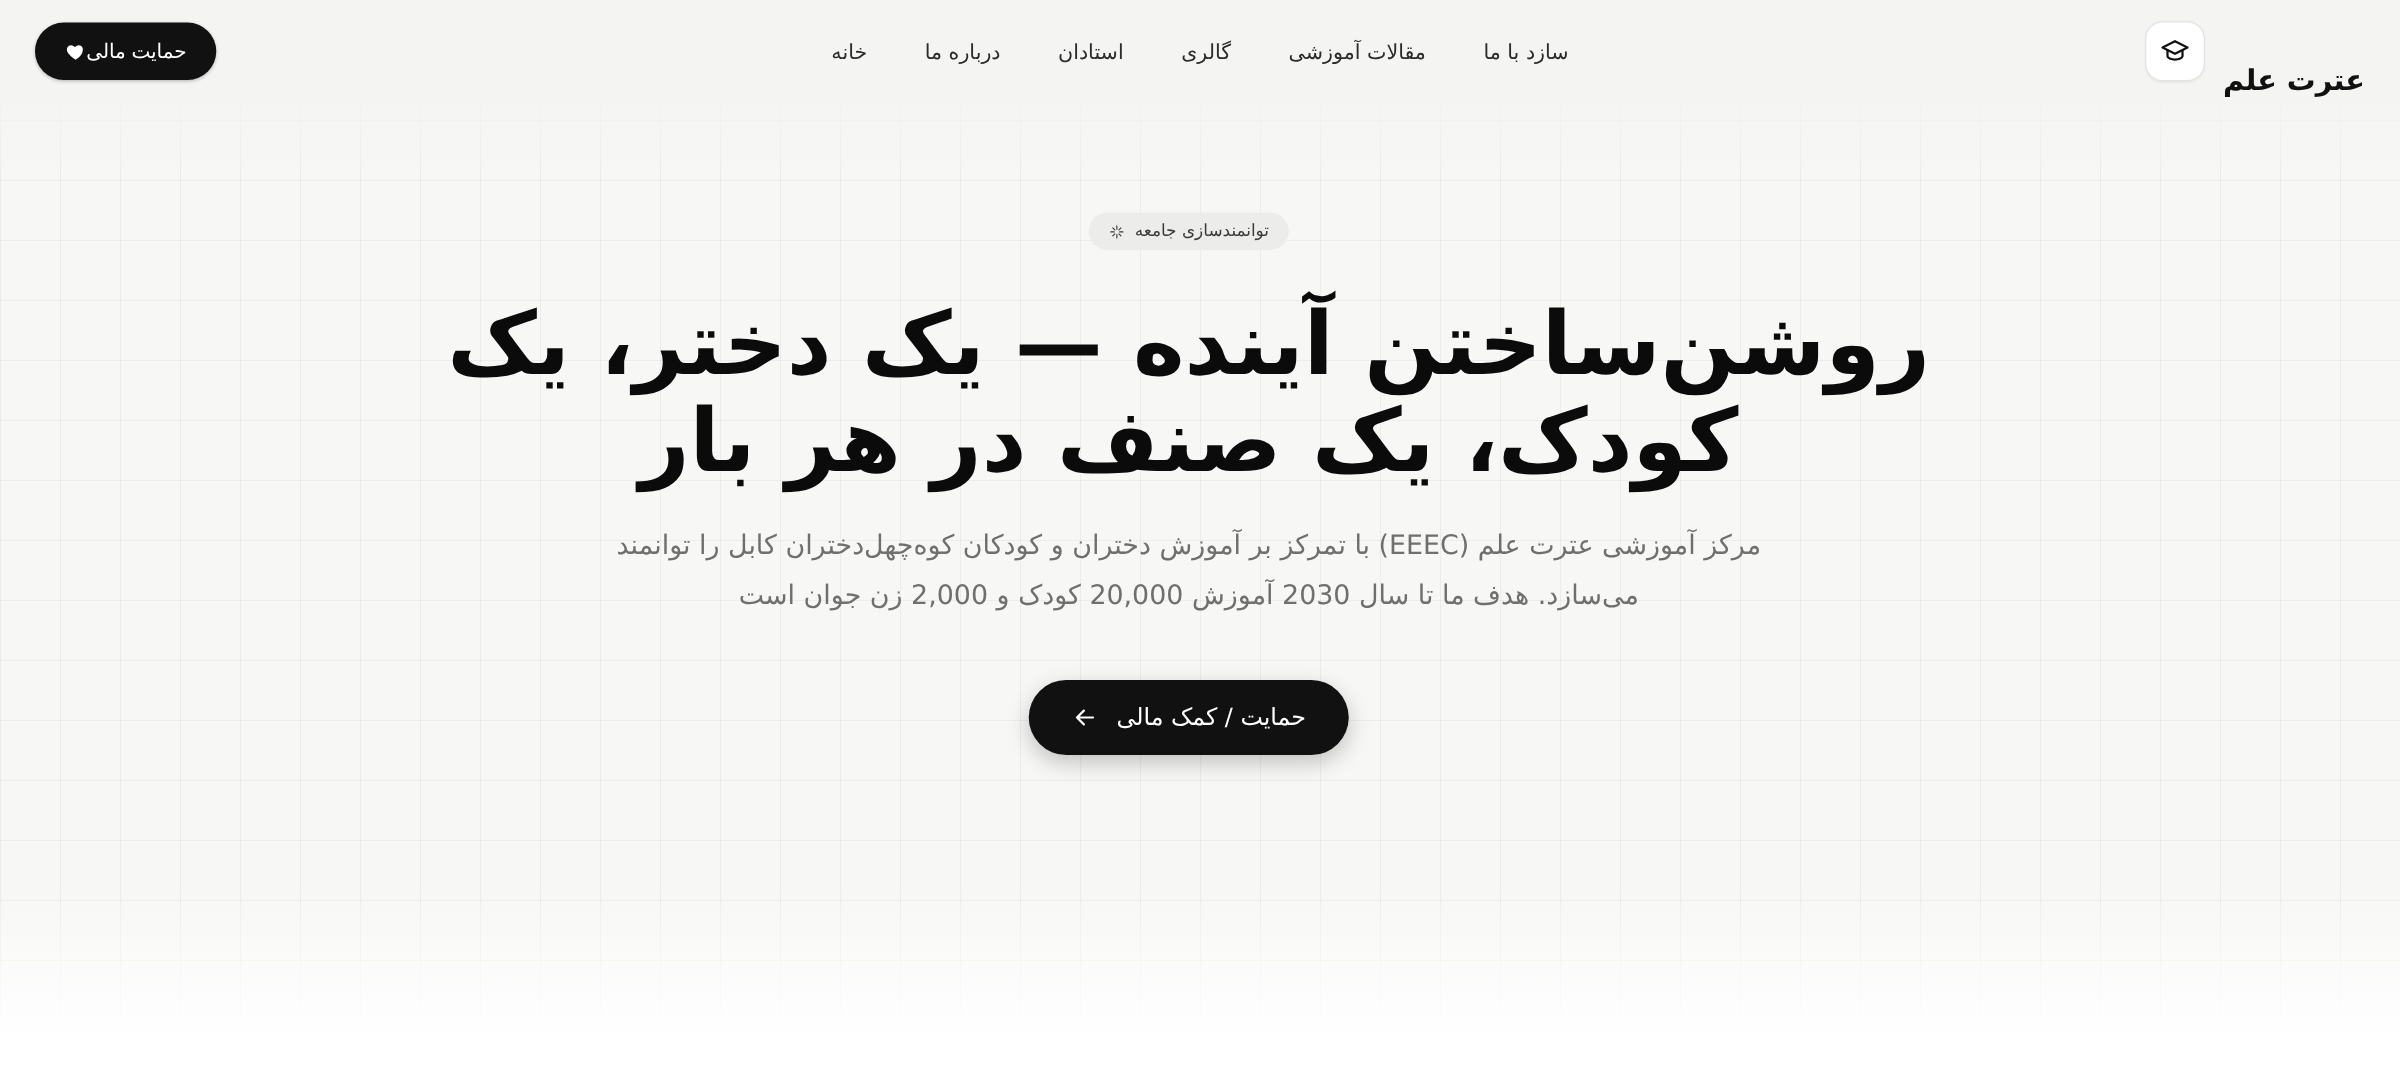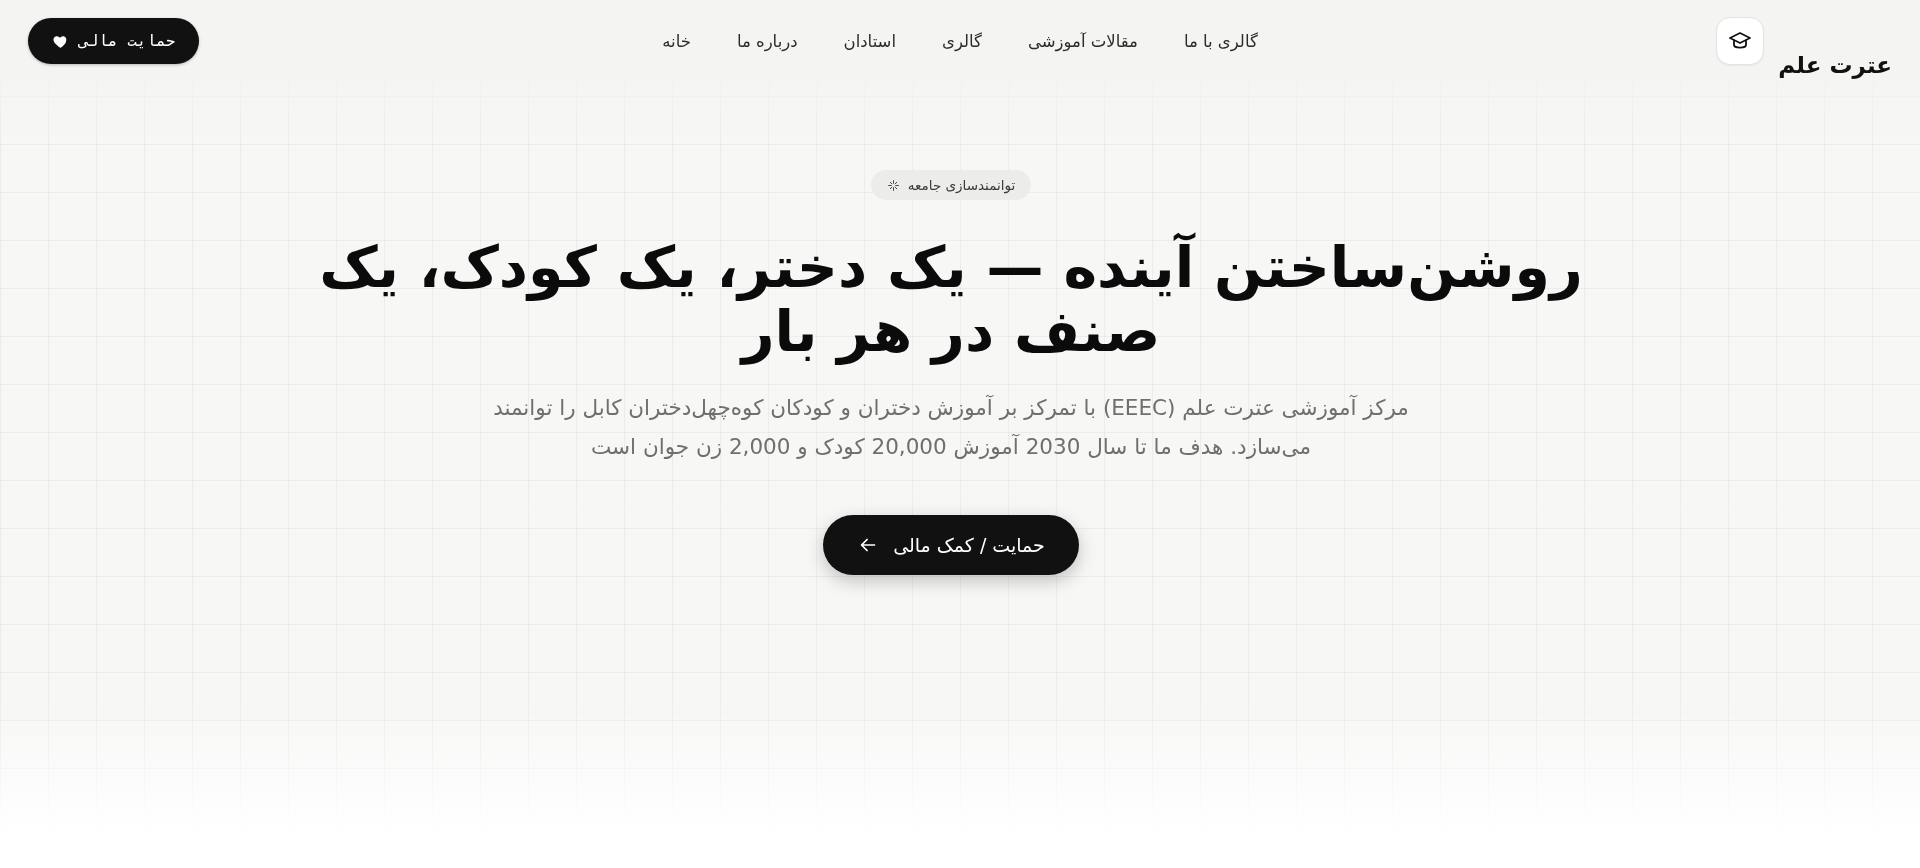--- a/index.html
+++ b/index.html
@@ -84,28 +84,27 @@
     color: #2b2b2b;
     text-decoration: none;
     white-space: nowrap;
     cursor: pointer;
     text-align: right;
   }
 
   .donate-btn {
     display: flex;
     align-items: center;
-    gap: 10px;
     background: #111111;
     color: #ffffff;
     border: none;
     border-radius: 999px;
     padding: 13px 24px;
     font-size: 16px;
-    font-family: Liberation Mono, monospace;
+    font-family: Liberation Sans, sans-serif;
     font-weight: 500;
     cursor: pointer;
     white-space: nowrap;
     box-shadow: 0 1px 3px rgba(0,0,0,0.25);
   }
 
   
   .hero {
     position: absolute;
     top: 170px;
@@ -125,21 +124,21 @@
     padding: 7px 16px;
     font-size: 13.5px;
     color: #3a3a3a;
     white-space: nowrap;
   }
 
   .hero-title {
     margin-top: 36px;
     max-width: 1290px;
     text-align: center;
-    font-size: 57px;
+    font-size: 70px;
     line-height: 1.12;
     font-weight: 800;
     letter-spacing: -1.5px;
     color: #0b0b0b;
   }
 
   .hero-sub {
     margin-top: 24px;
     max-width: 1000px;
     text-align: center;
@@ -195,21 +194,21 @@
       <span class="brand-name">عترت علم</span>
       <span class="brand-logo">
         <svg width="24" height="24" viewBox="0 0 24 24" fill="none" stroke="#111" stroke-width="1.8" stroke-linecap="round" stroke-linejoin="round">
           <path d="M12 4 2 9l10 5 10-5-10-5z"></path>
           <path d="M6 11.5V16c0 1.4 2.7 2.6 6 2.6s6-1.2 6-2.6v-4.5"></path>
         </svg>
       </span>
     </div>
 
     <nav class="nav">
-      <a class="nav-link">گالری با ما</a>
+      <a class="nav-link">سازد با ما</a>
       <a class="nav-link">مقالات آموزشی</a>
       <a class="nav-link">گالری</a>
       <a class="nav-link">استادان</a>
       <a class="nav-link">درباره ما</a>
       <a class="nav-link">خانه</a>
     </nav>
 
     <button class="donate-btn">
       <span>حمایت مالی</span>
       <span class="icon">

